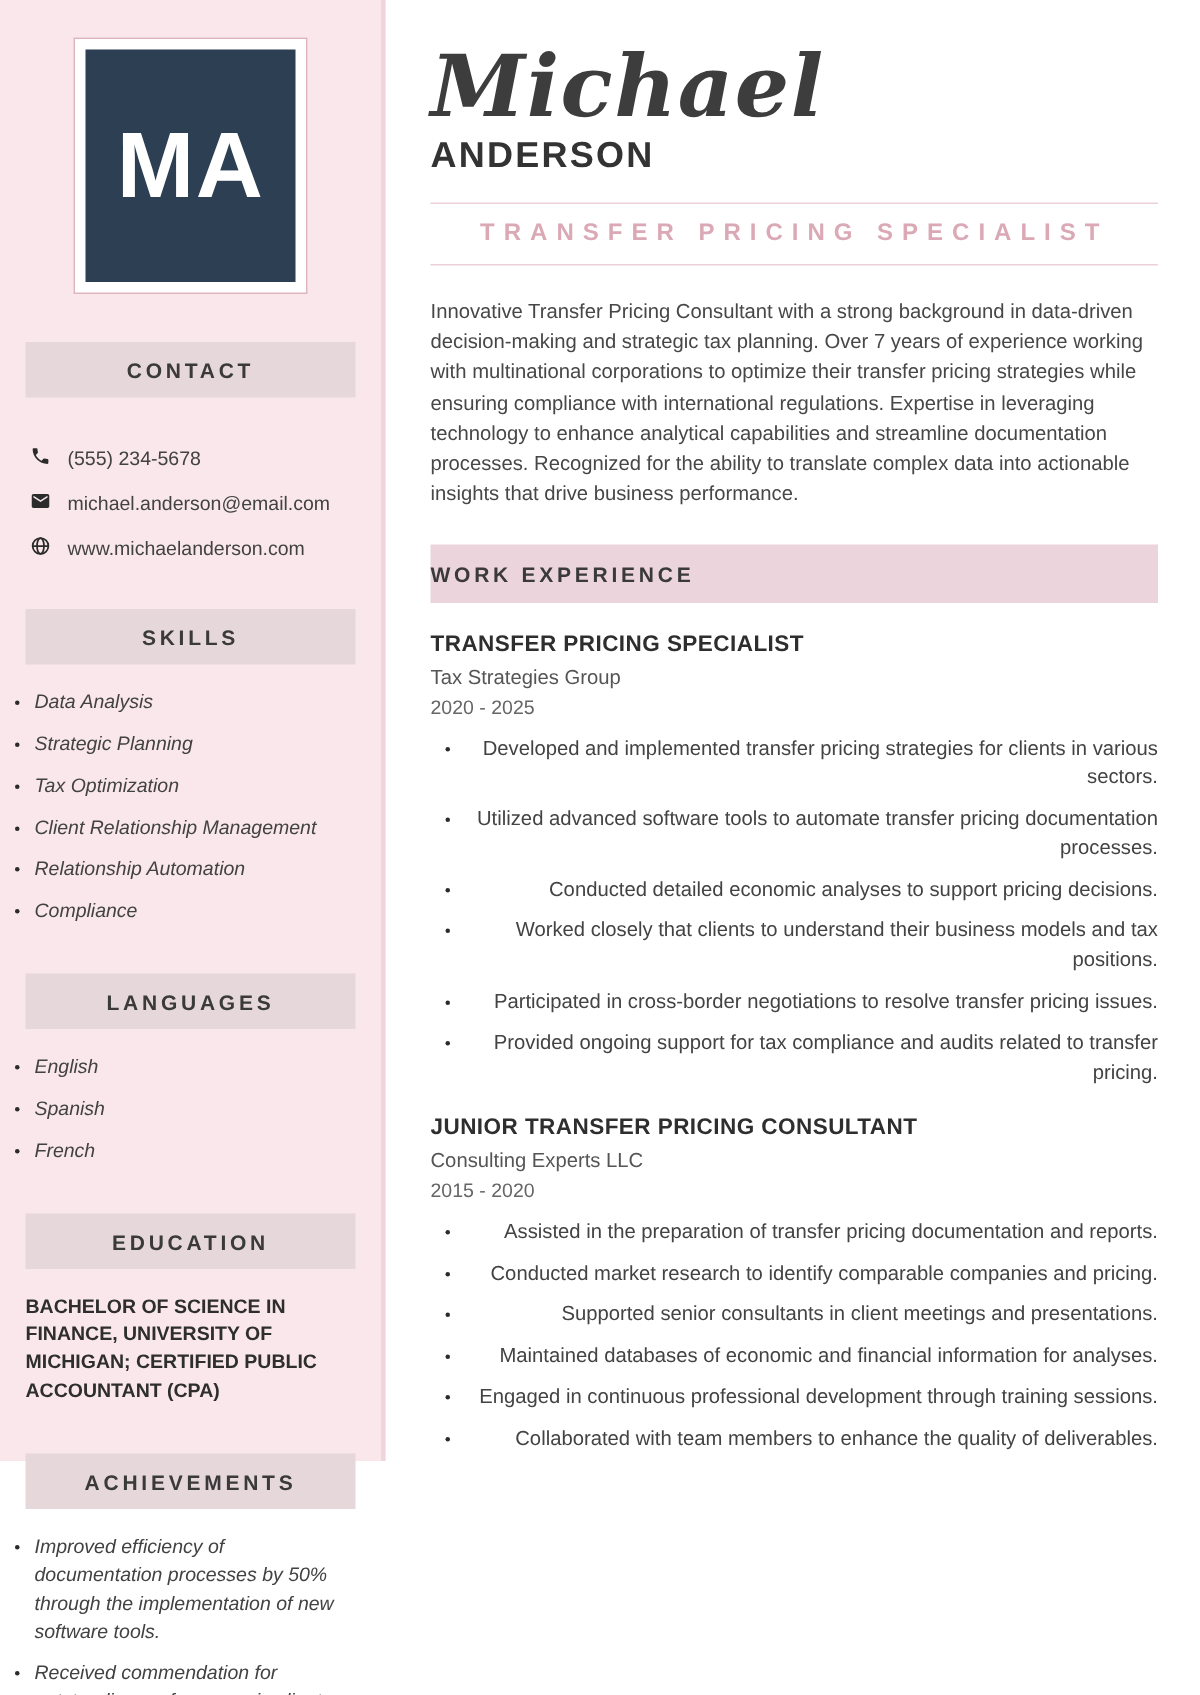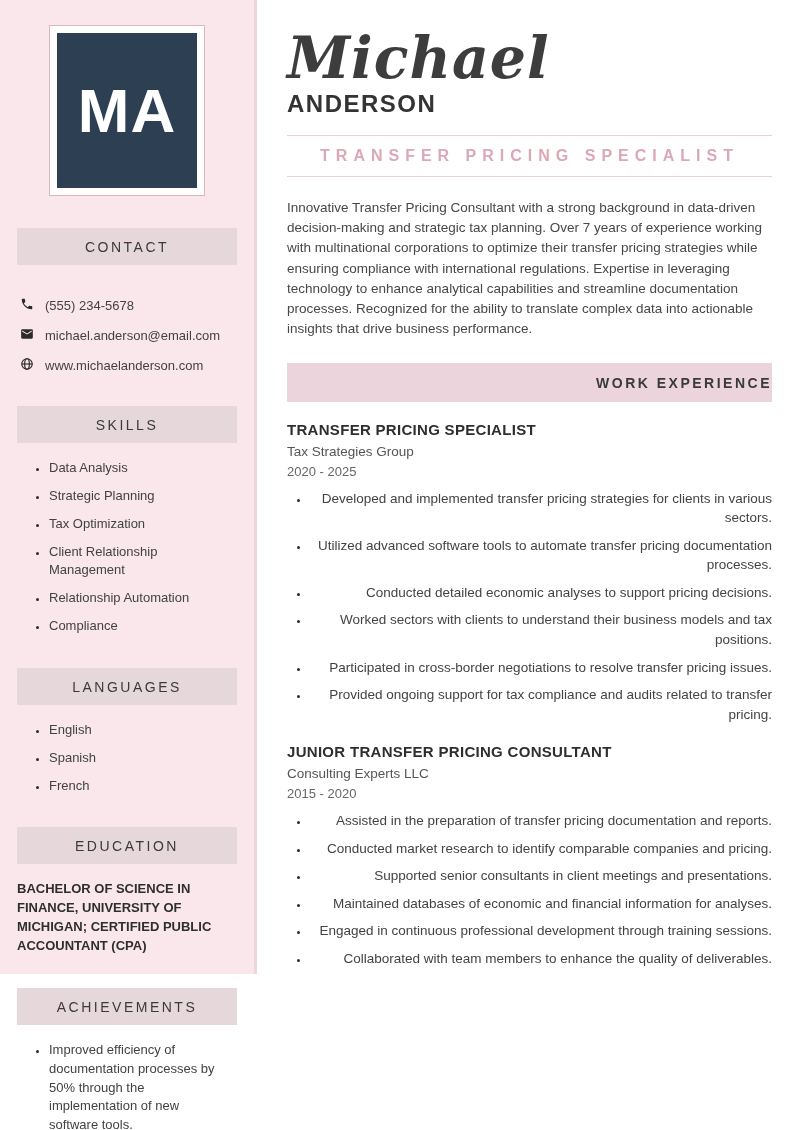--- a/index.html
+++ b/index.html
@@ -31,32 +31,33 @@
     display: flex; align-items: center; justify-content: center;
   }
   .monogram-box span {
     color: #ffffff; font-size: 62px; font-weight: 600; letter-spacing: 1px;
   }
   .side-band {
     margin: 0 17px; margin-top: 32px;
     background: #e6d7db;
     text-align: center;
     padding: 11px 0 10px 0;
-    font-size: 14px; font-weight: 400; letter-spacing: 2.5px; color: #3a3a3a;
+    font-size: 14px; font-weight: 700; letter-spacing: 2.5px; color: #3a3a3a;
   }
   .contact-list { margin: 32px 0 0 20px; }
   .contact-row {
     display: flex; align-items: center; gap: 11px;
     margin-bottom: 13px;
     font-size: 13px; color: #424242;
   }
   .contact-row svg { width: 14px; height: 14px; flex: 0 0 14px; color: #2b2b2b; }
   .side-list {
-    margin: 16px 15px 0 0; padding-left: 49px;
+    margin: 16px 15px 0 0; padding-left: 23px;
     list-style: disc;
+    font-style: italic;
   }
   .side-list li {
     font-size: 13px; color: #424242; line-height: 1.45;
     margin-bottom: 9px; padding-right: 14px;
   }
   .side-list li::marker { color: #2b2b2b; font-size: 11px; }
   .edu-text {
     margin: 16px 17px 0 17px;
     font-size: 13px; font-weight: 700; color: #2e2e2e; line-height: 1.45;
   }
@@ -81,21 +82,21 @@
     text-align: center;
     font-size: 16px; font-weight: 700; letter-spacing: 6px; color: #dba8b6;
   }
   .summary {
     margin-top: 21px;
     font-size: 13.5px; line-height: 1.5; color: #474747;
   }
   .work-band {
     margin-top: 23px;
     background: #ecd4dc;
-    text-align: right;
+    text-align: left;
     padding: 12px 0 11px 0;
     font-size: 14px; font-weight: 700; letter-spacing: 2.5px; color: #3a3a3a;
   }
   .job { margin-top: 19px; }
   .job-title { font-size: 15px; font-weight: 700; color: #2e2e2e; letter-spacing: 0.3px; }
   .job-company { font-size: 13.5px; color: #555555; margin-top: 6px; }
   .job-dates { font-size: 13px; color: #666666; margin-top: 5px; }
   .job-bullets { margin-top: 10px; padding-left: 23px; list-style: disc; text-align: right; }
   .job-bullets li {
     font-size: 13.5px; color: #434343; line-height: 1.45; margin-bottom: 8px;
@@ -189,21 +190,21 @@
 
     <section class="job">
       <div class="job-title">TRANSFER PRICING SPECIALIST</div>
       <div class="job-company">Tax Strategies Group</div>
       <div class="job-dates">2020 - 2025</div>
       <ul class="job-bullets">
 
       <li>Developed and implemented transfer pricing strategies for clients in various sectors.</li>
           <li>Utilized advanced software tools to automate transfer pricing documentation processes.</li>
           <li>Conducted detailed economic analyses to support pricing decisions.</li>
-          <li>Worked sectors with clients to understand their business models and tax positions.</li>
+          <li>Worked closely that clients to understand their business models and tax positions.</li>
           <li>Participated in cross-border negotiations to resolve transfer pricing issues.</li>
           <li>Provided ongoing support for tax compliance and audits related to transfer pricing.</li>
         </ul>
     </section>
 
     <section class="job">
       <div class="job-title">JUNIOR TRANSFER PRICING CONSULTANT</div>
       <div class="job-company">Consulting Experts LLC</div>
       <div class="job-dates">2015 - 2020</div>
       <ul class="job-bullets">

